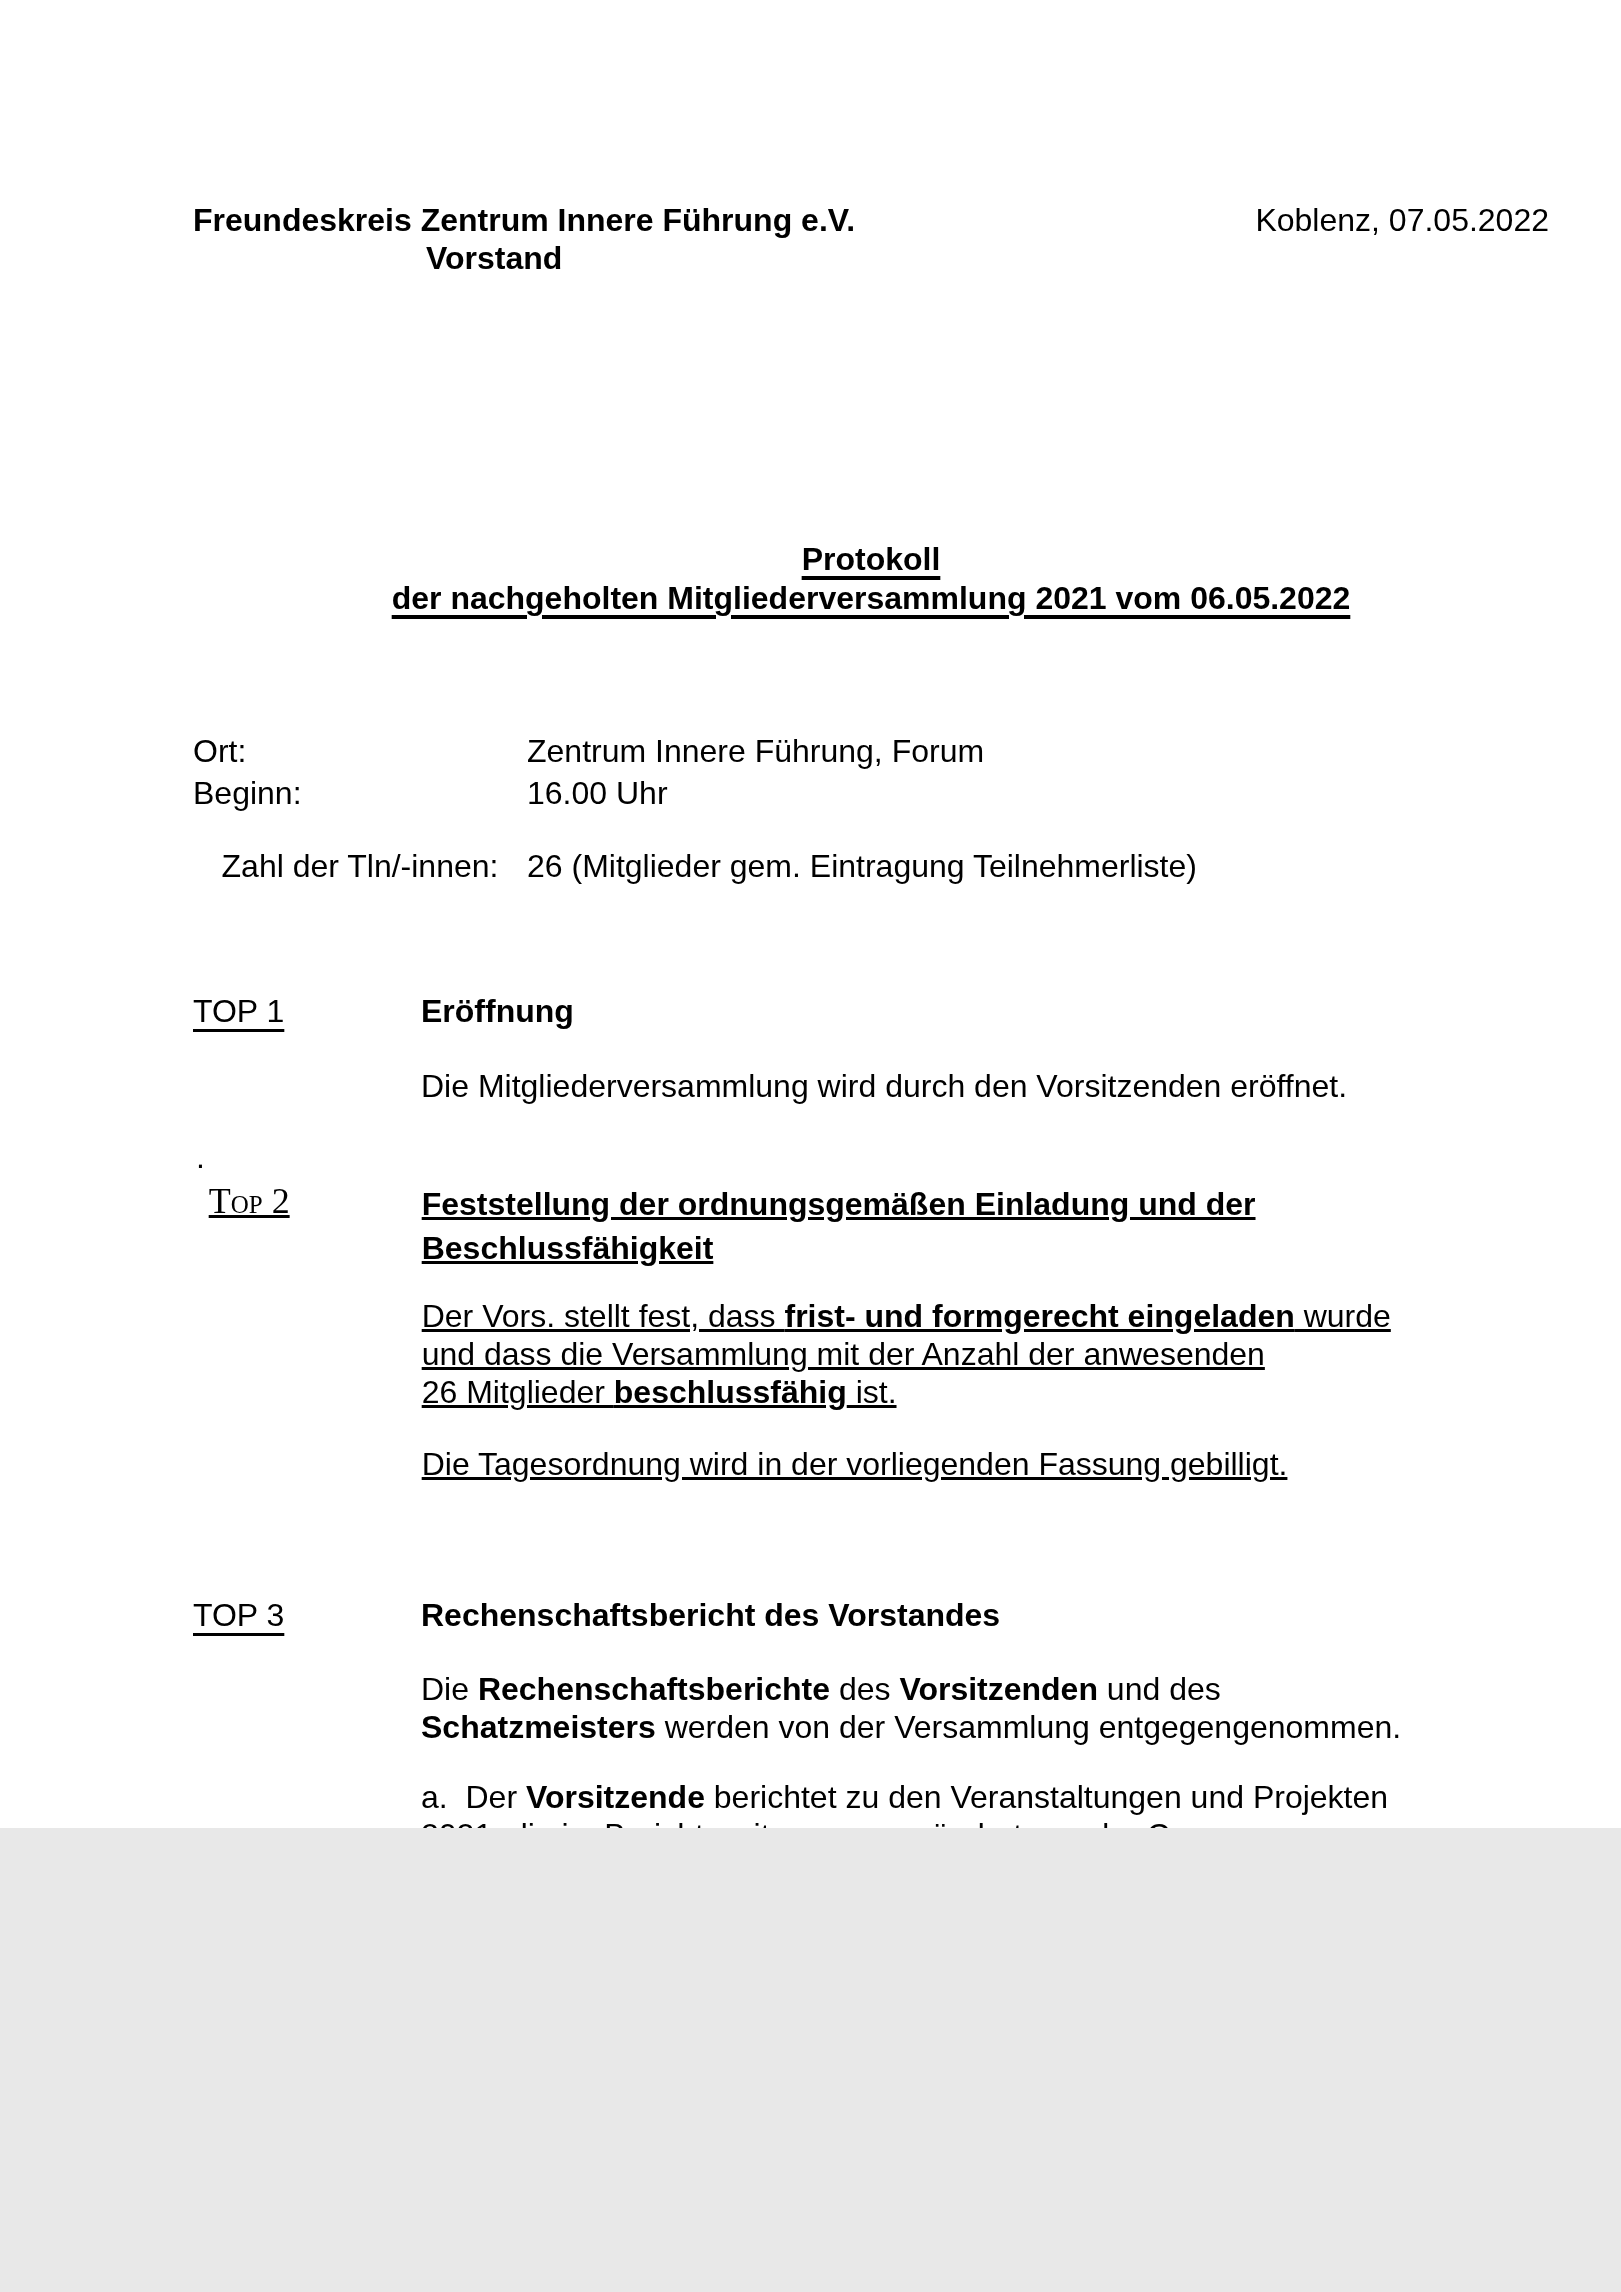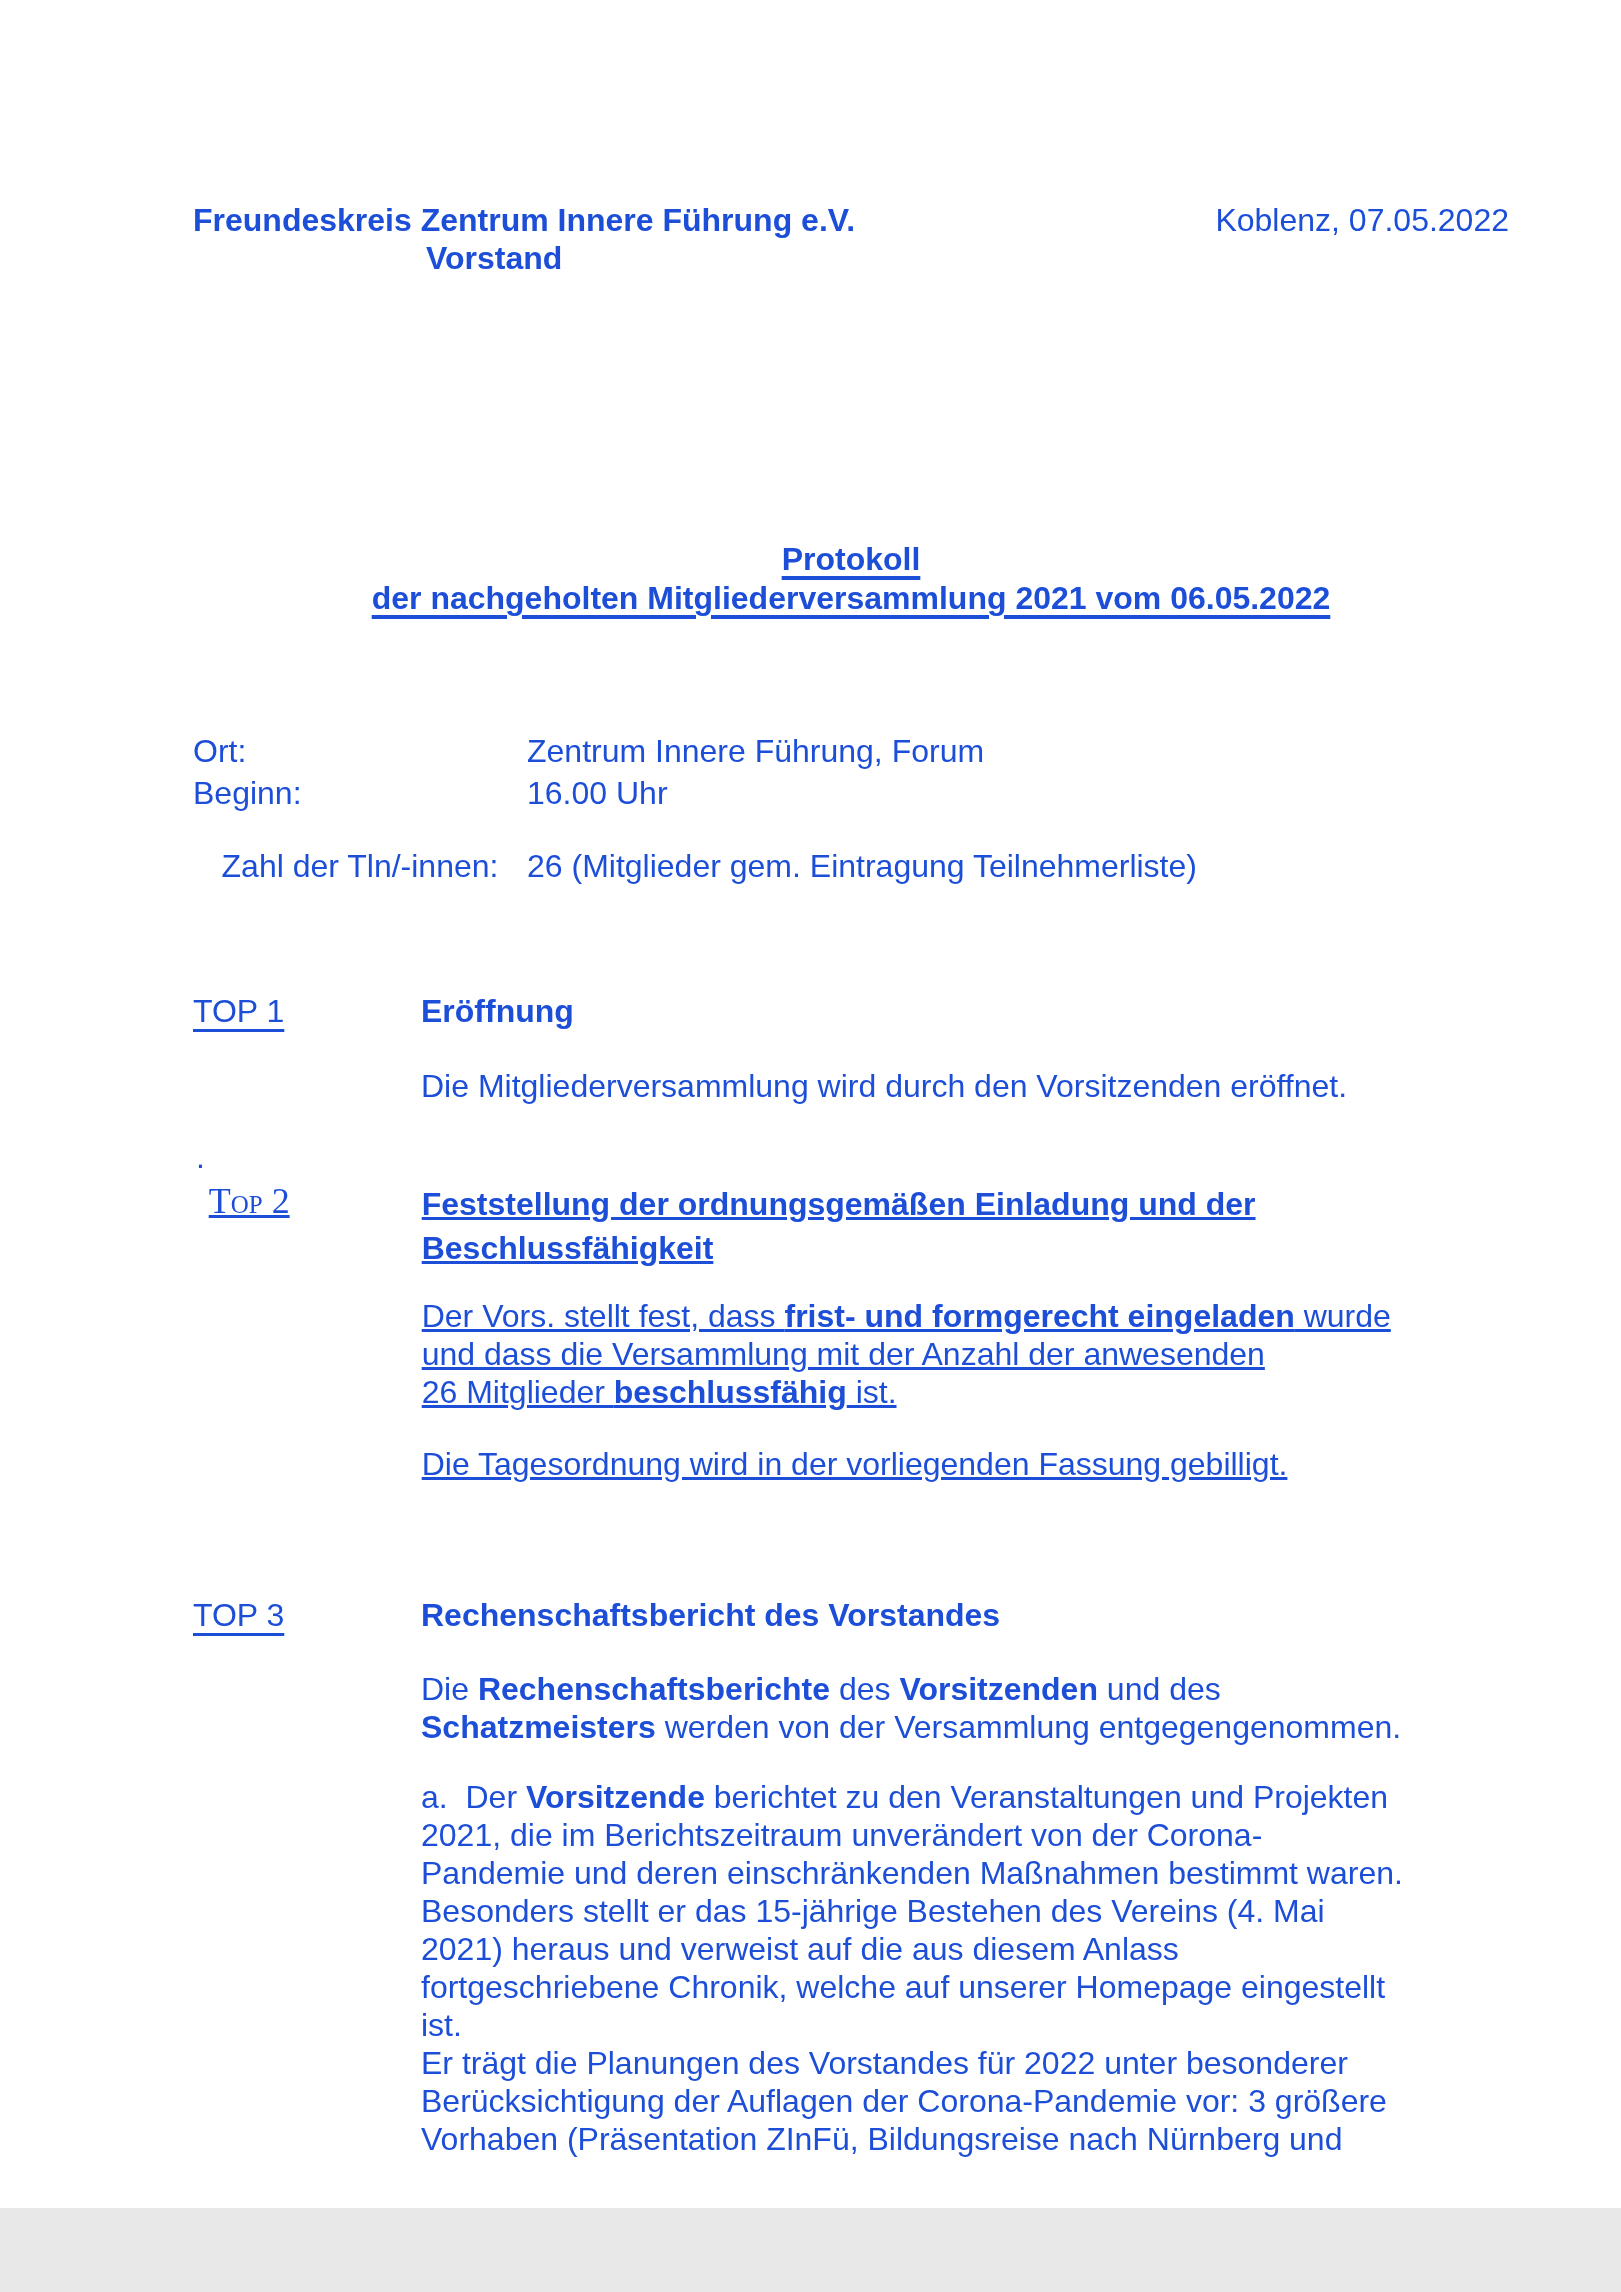--- a/index.html
+++ b/index.html
@@ -1,25 +1,25 @@
 <!DOCTYPE html>
 <html lang="de"><head>
 <meta charset="utf-8">
 <style>
   html,body{margin:0;padding:0;background:#e8e8e8;}
   .page{
     position:relative;
-    width:1621px;height:2208px;
+    width:1621px;height:1828px;
     margin:0 auto;
     background:#ffffff;
-    color:#1d4ed8;
+    color:#000000;
     font-family:"Liberation Sans",sans-serif;
     font-size:32px;line-height:38px;
     box-sizing:border-box;
-    padding:201px 112px 0 193px;
+    padding:201px 72px 0 193px;
     overflow:hidden;
   }
   .b{font-weight:bold;}
   
   .header-row{display:flex;justify-content:space-between;align-items:flex-start;}
   .org{font-weight:bold;}
   .dept{font-weight:bold;margin-left:233px;}
   
   .title-block{margin-top:263px;text-align:center;font-weight:bold;line-height:39px;}
   .title-underline{text-decoration:underline;text-decoration-thickness:3.9px;text-underline-offset:5.9px;}

